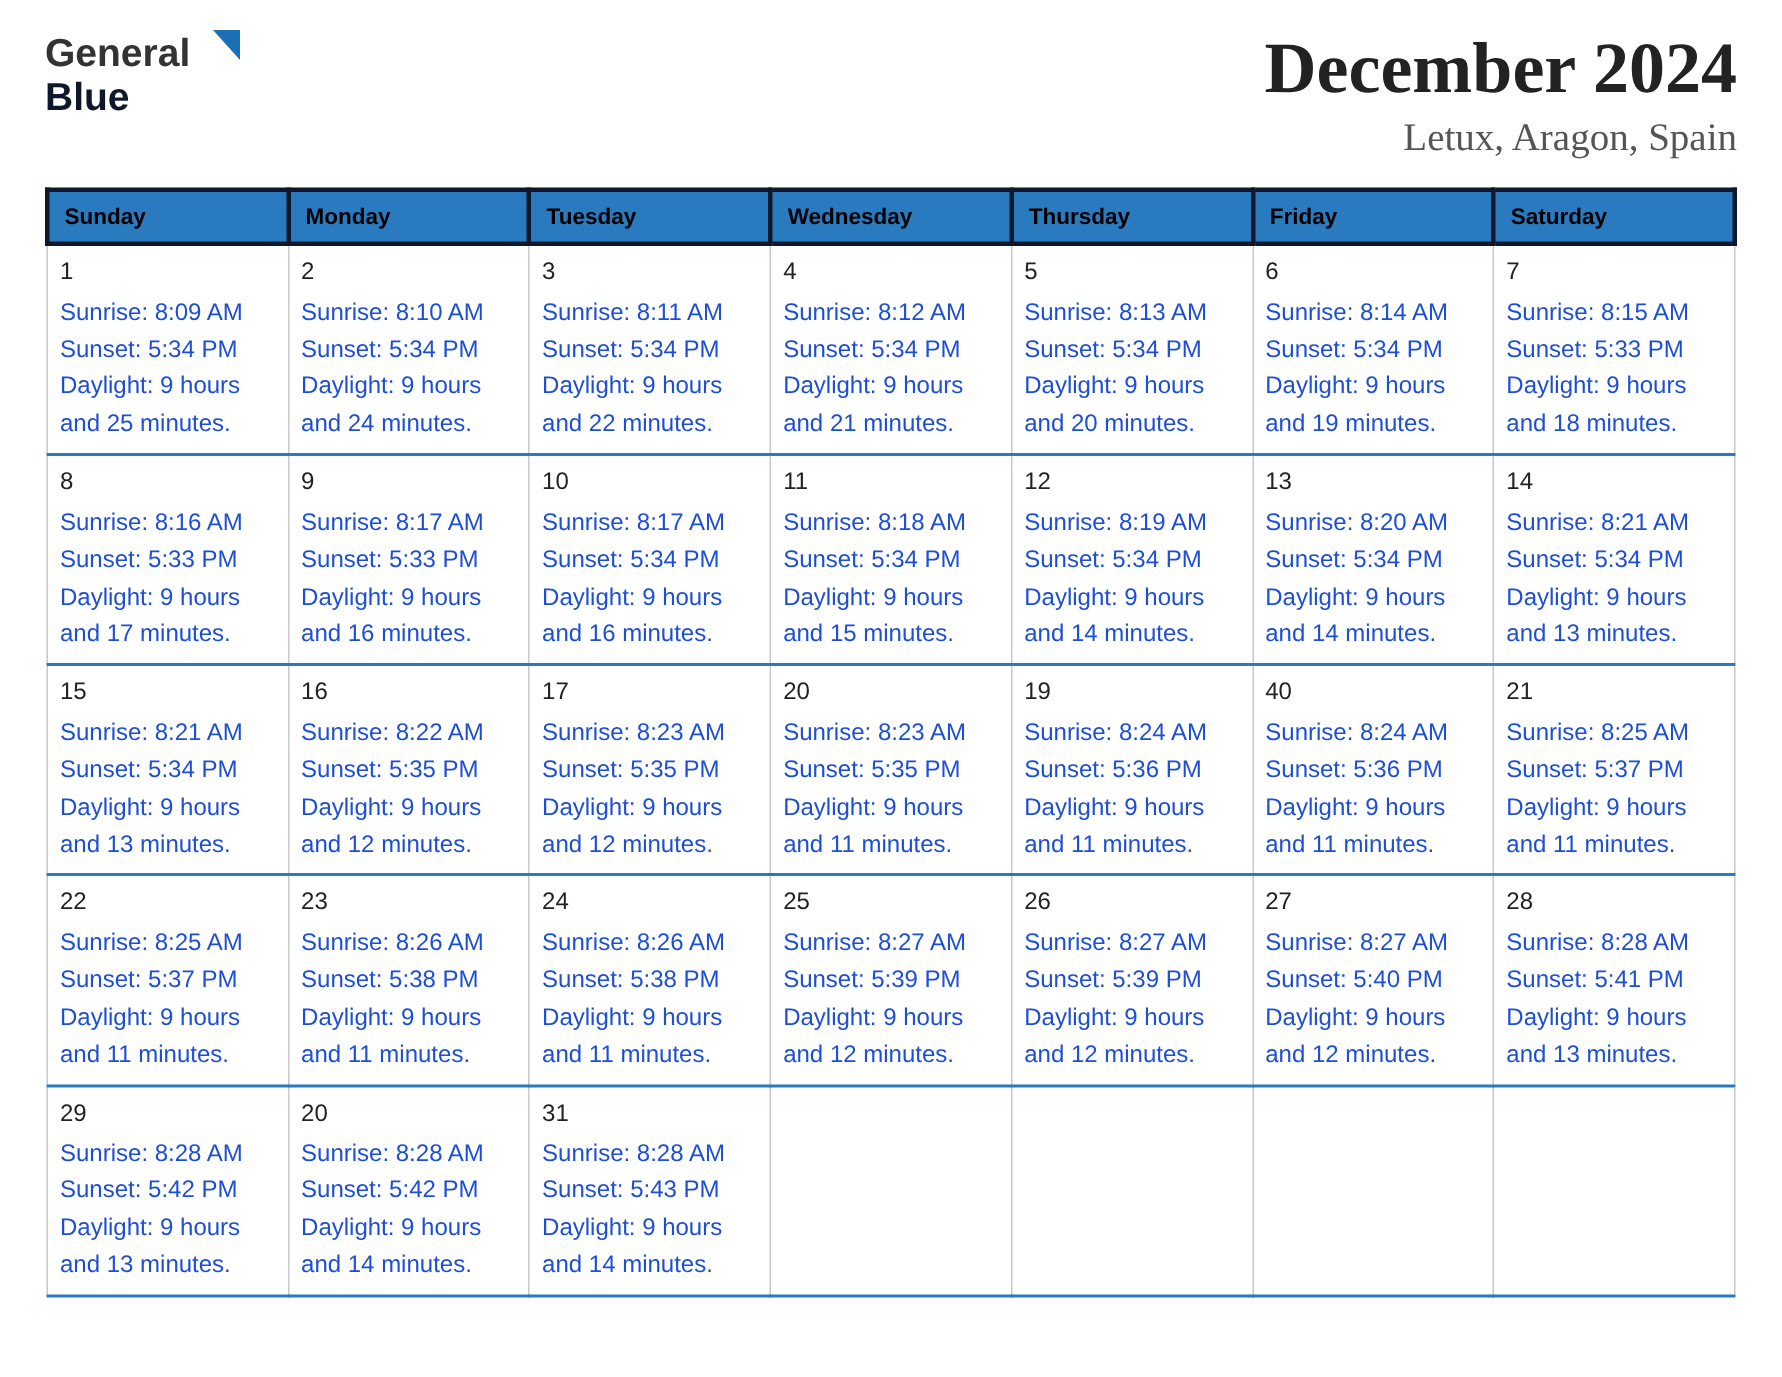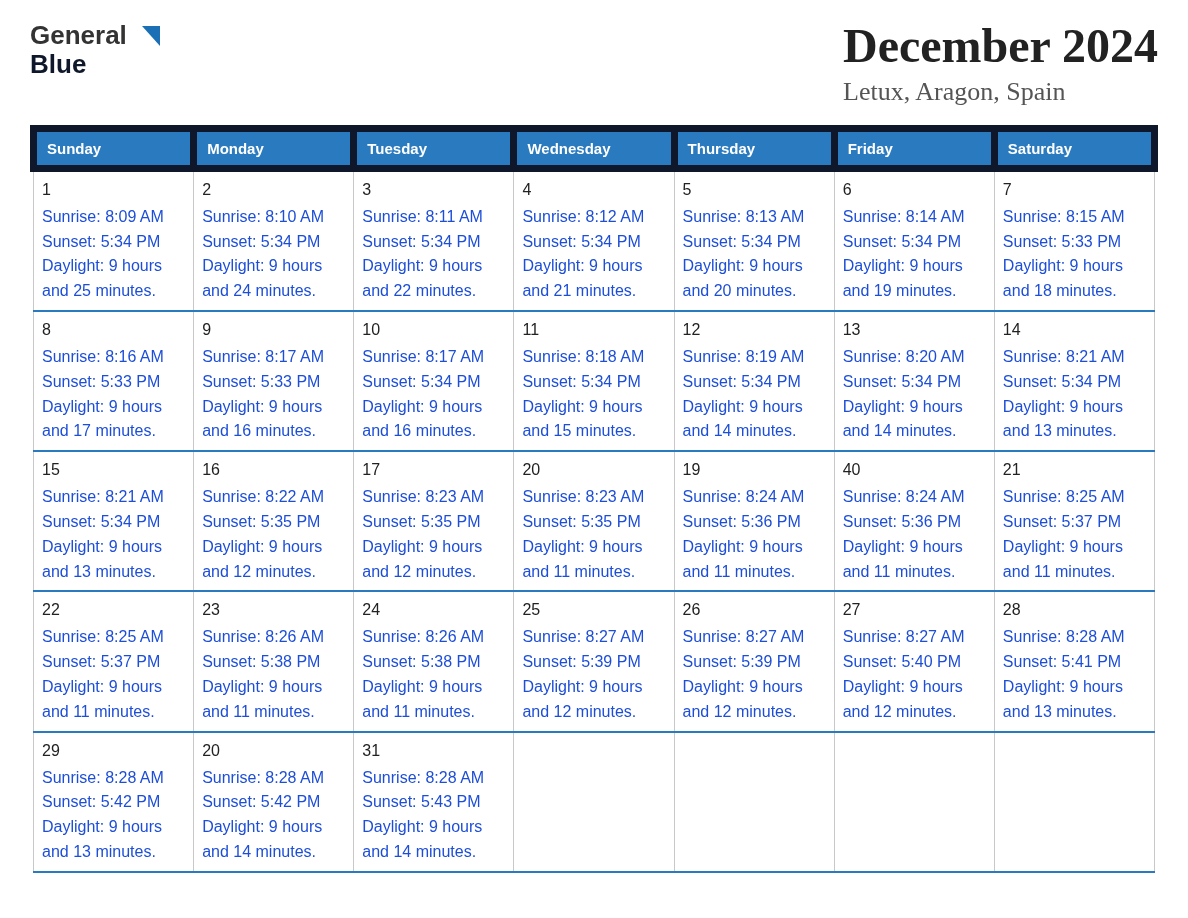--- a/index.html
+++ b/index.html
@@ -24,21 +24,21 @@
     }
     .logo-blue {
       font-size: 26px;
       font-weight: bold;
       color: #0f172a;
       font-family: Arial, sans-serif;
       display: block;
       margin-top: -2px;
     }
     .title-block {
-      text-align: left;
+      text-align: right;
     }
     .month-title {
       font-size: 48px;
       font-weight: bold;
       color: #222;
       font-family: Georgia, serif;
       line-height: 1.1;
     }
     .location {
       font-size: 26px;
@@ -46,26 +46,26 @@
       font-family: Georgia, serif;
       margin-top: 4px;
     }
     table {
       width: 100%;
       border-collapse: collapse;
       table-layout: fixed;
     }
     thead th {
       background-color: #2a7abf;
-      color: #ffffff;
+      color: #000000;
       font-size: 15px;
       font-weight: bold;
       padding: 8px 10px;
       text-align: left;
-      border: 7px solid #0f172a;
+      border: 3px solid #0f172a;
     }
     tbody td {
       vertical-align: top;
       padding: 6px 8px;
       border: 1px solid #c8c8c8;
       font-size: 12.5px;
       color: #222;
       line-height: 1.5;
     }
     tbody tr {
@@ -86,21 +86,20 @@
     td.empty {
       background: #fff;
     }
     .logo-wrapper {
       display: flex;
       flex-direction: column;
       align-items: flex-start;
     }
     .logo-top-row {
       display: flex;
-      align-items: center;
       gap: 12px;
     }
   </style>
 </head>
 <body>
 
 <div class="header">
   <div class="logo-wrapper">
     <div class="logo-top-row">
       <span class="logo-text-general">General</span>

